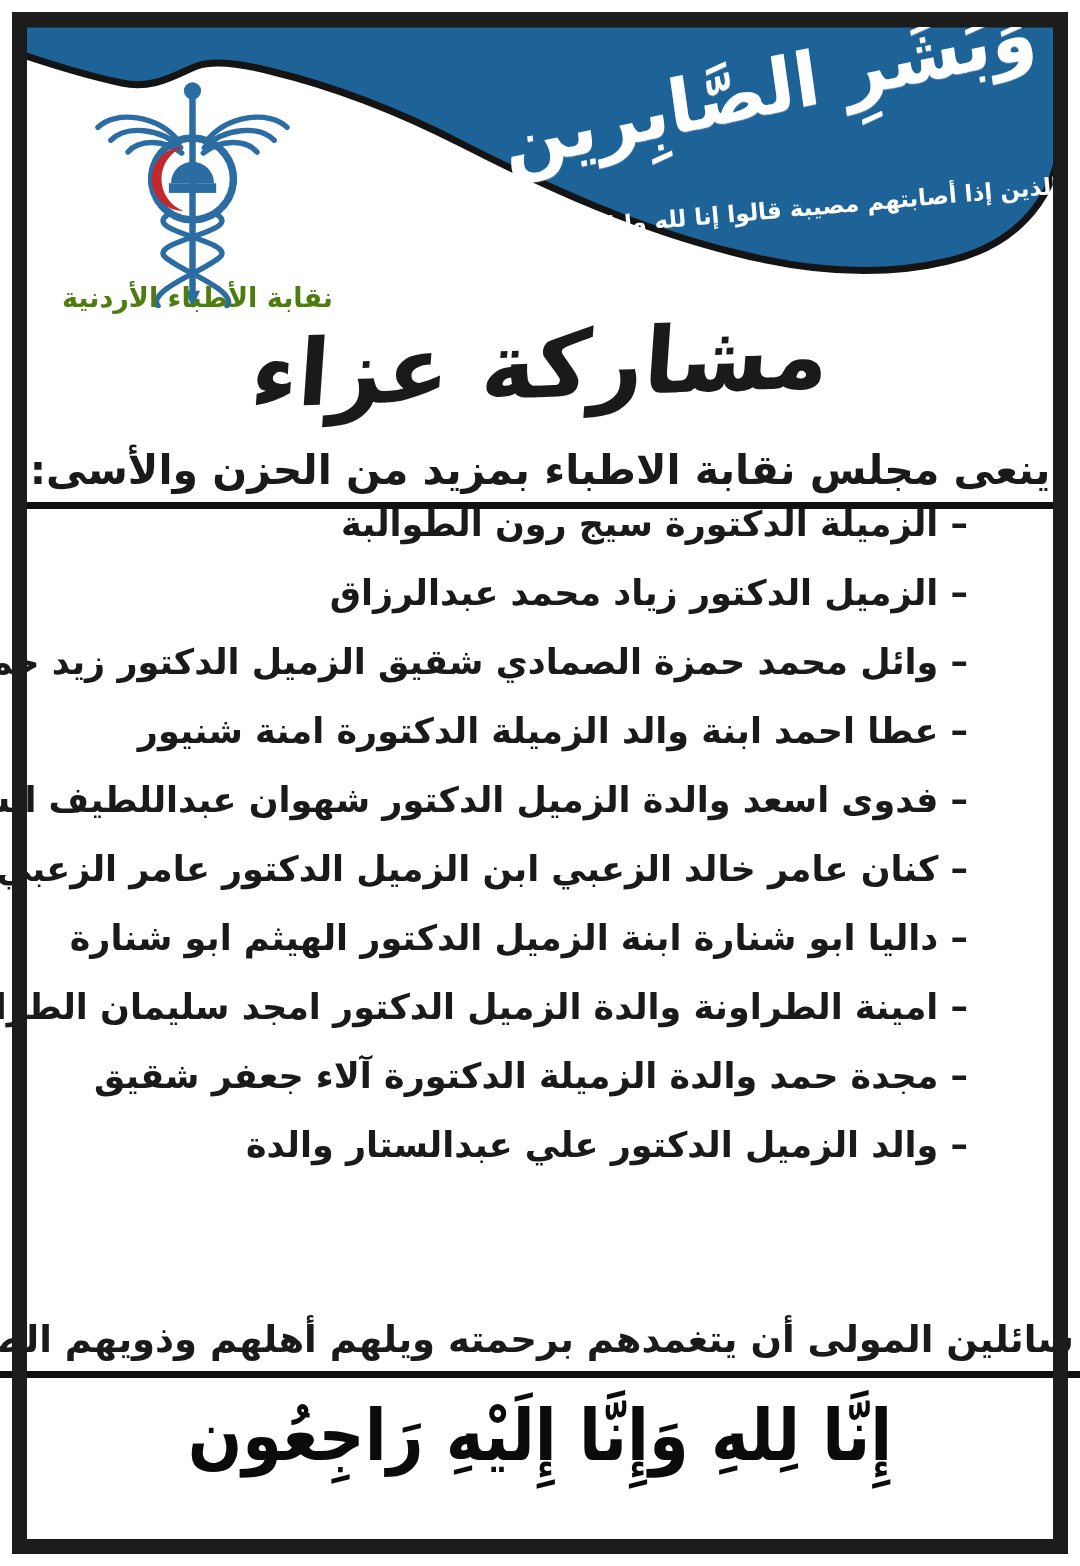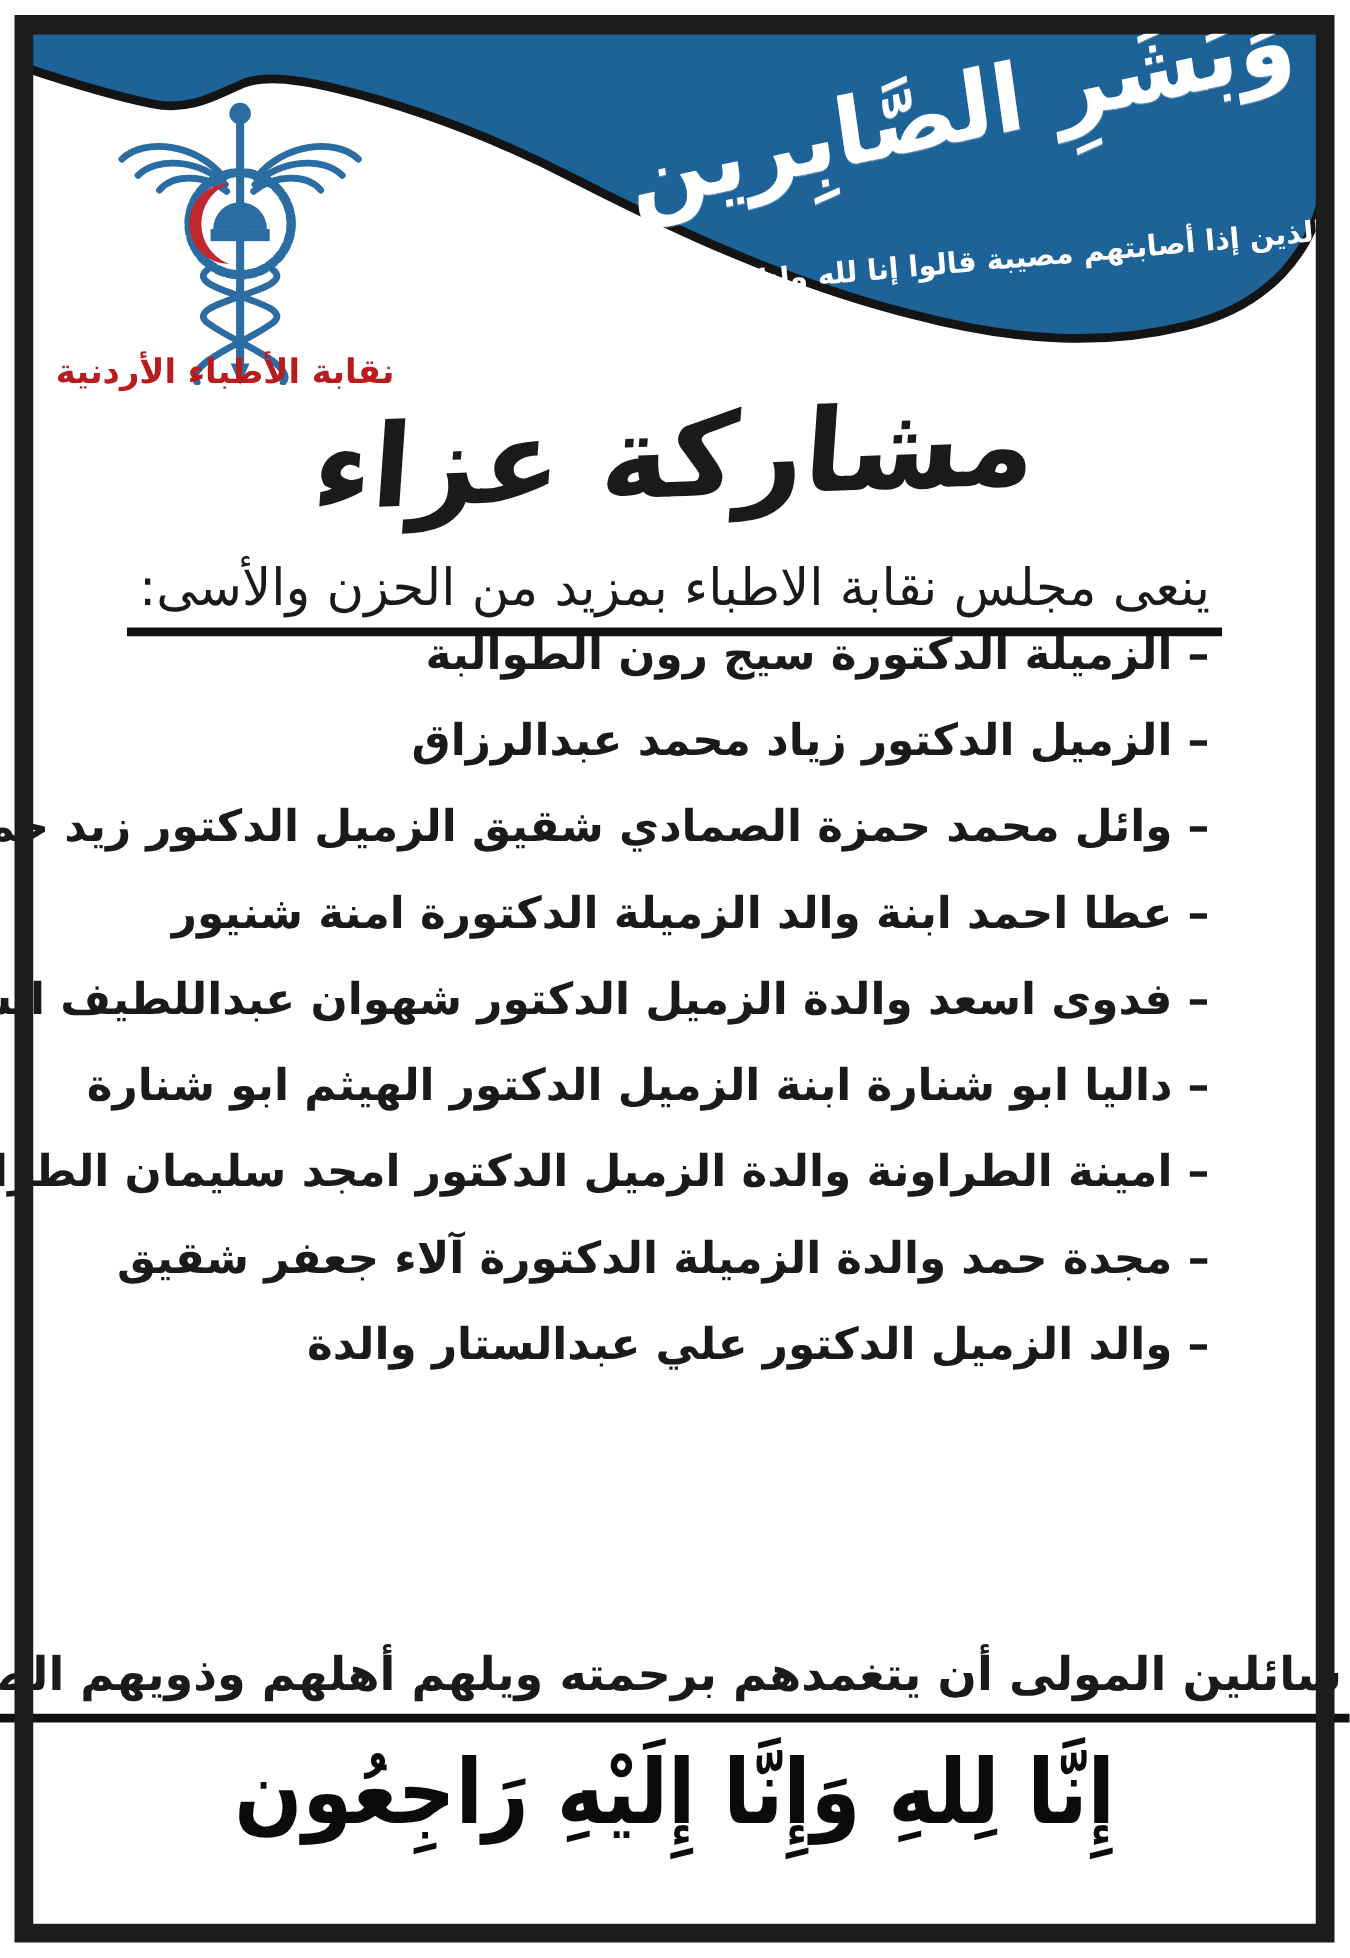--- a/index.html
+++ b/index.html
@@ -16,21 +16,21 @@
     position:absolute; left:12px; top:12px; right:12px; bottom:12px;
     border:15px solid #1c1c1c;
     z-index:5; pointer-events:none;
   }
   
   .banner-svg{position:absolute;left:0;top:0;z-index:1;}
   
   .logo-svg{position:absolute;left:85px;top:80px;z-index:2;}
   .org-name{
     position:absolute;left:28px;top:282px;width:305px;z-index:3;
-    text-align:center;font-size:27px;font-weight:bold;color:#b91c1c;
+    font-size:27px;font-weight:bold;color:#4d7c0f;
   }
   .banner-large{
     position:absolute;top:38px;left:560px;width:480px;z-index:3;
     text-align:center;color:#ffffff;font-size:74px;font-weight:bold;
     transform:rotate(-12deg) skewX(-4deg);
     text-shadow:0 1px 0 rgba(255,255,255,.25);
     white-space:nowrap;
   }
   .banner-small{
     position:absolute;top:196px;left:520px;width:540px;z-index:3;
@@ -40,21 +40,21 @@
   }
   .title{
     position:absolute;top:312px;left:0;right:0;z-index:3;
     text-align:center;font-size:92px;font-weight:bold;
     transform:rotate(-2deg) skewX(-6deg);
   }
   .subtitle-wrap{
     position:absolute;top:446px;left:0;right:0;z-index:3;text-align:center;
   }
   .subtitle{
-    display:inline-block;font-size:41px;font-weight:normal;
+    display:inline-block;font-size:41px;font-weight:bold;
     border-bottom:7px solid #111;padding:0 10px 8px 10px;
   }
   .list{
     position:absolute;top:490px;right:112px;left:60px;z-index:3;
     direction:rtl;text-align:right;
   }
   .list-row{
     font-size:35px;font-weight:bold;line-height:69px;height:69px;
     white-space:nowrap;
   }
@@ -126,20 +126,21 @@
   <div class="subtitle-wrap">
     <span class="subtitle">ينعى مجلس نقابة الاطباء بمزيد من الحزن والأسى:</span>
   </div>
 
   <div class="list">
       <div class="list-row">– الزميلة الدكتورة سيج رون الطوالبة</div>
       <div class="list-row">– الزميل الدكتور زياد محمد عبدالرزاق</div>
       <div class="list-row">– وائل محمد حمزة الصمادي شقيق الزميل الدكتور زيد حمزة</div>
       <div class="list-row">– عطا احمد ابنة والد الزميلة الدكتورة امنة شنيور</div>
       <div class="list-row">– فدوى اسعد والدة الزميل الدكتور شهوان عبداللطيف الشهوان</div>
+      <div class="list-row">– كنان عامر خالد الزعبي ابن الزميل الدكتور عامر الزعبي</div>
       <div class="list-row">– داليا ابو شنارة ابنة الزميل الدكتور الهيثم ابو شنارة</div>
       <div class="list-row">– امينة الطراونة والدة الزميل الدكتور امجد سليمان الطراونة</div>
       <div class="list-row">– مجدة حمد والدة الزميلة الدكتورة آلاء جعفر شقيق</div>
       <div class="list-row">– والد الزميل الدكتور علي عبدالستار والدة</div>
     </div>
 
   <div class="closing-wrap">
     <span class="closing">سائلين المولى أن يتغمدهم برحمته ويلهم أهلهم وذويهم الصبر والسلوان</span>
   </div>
 

